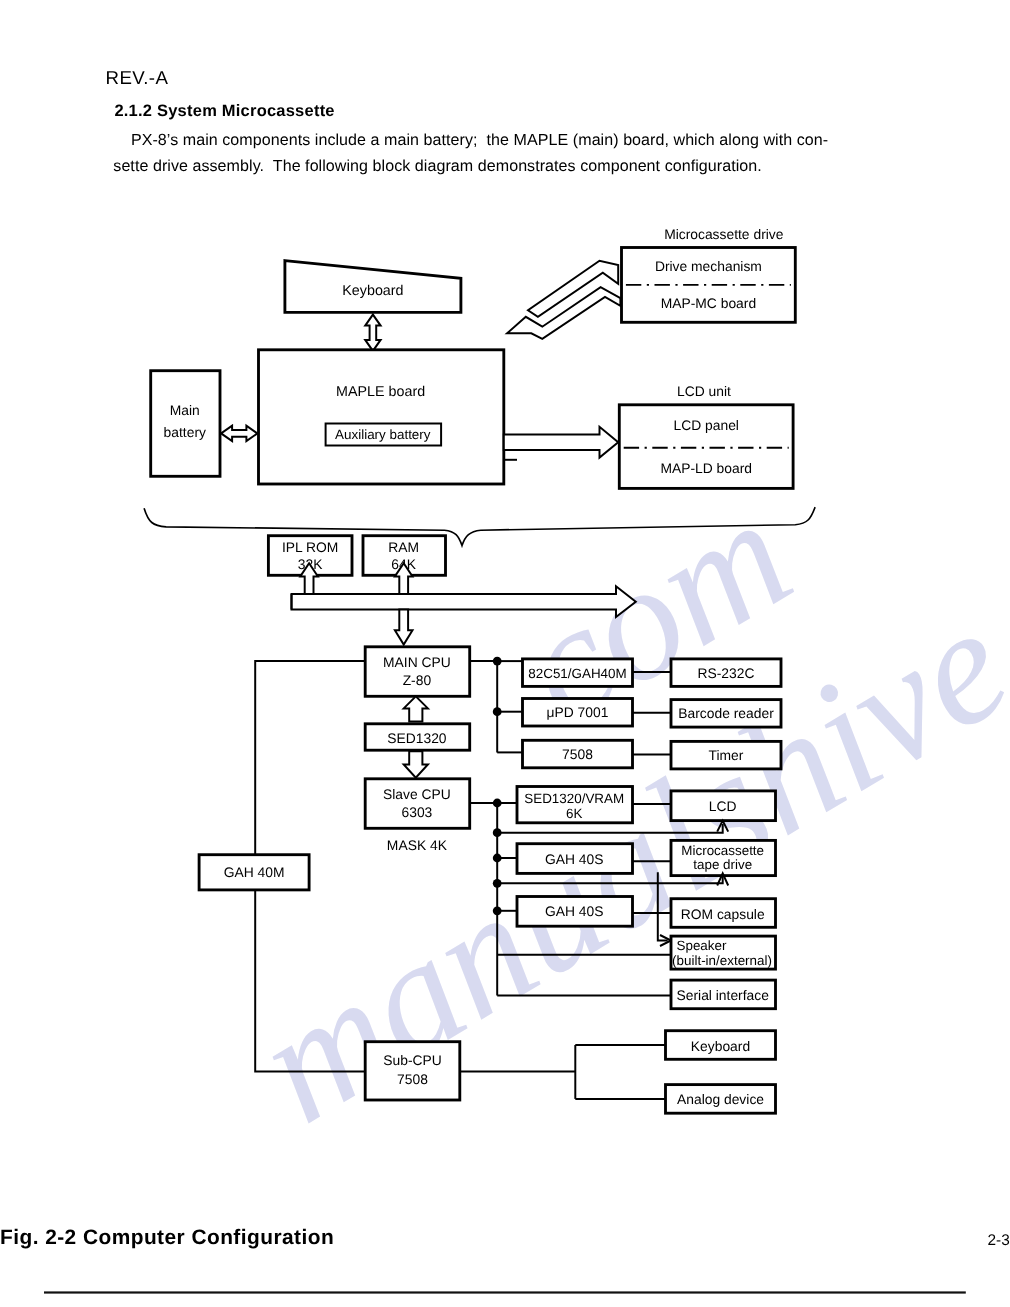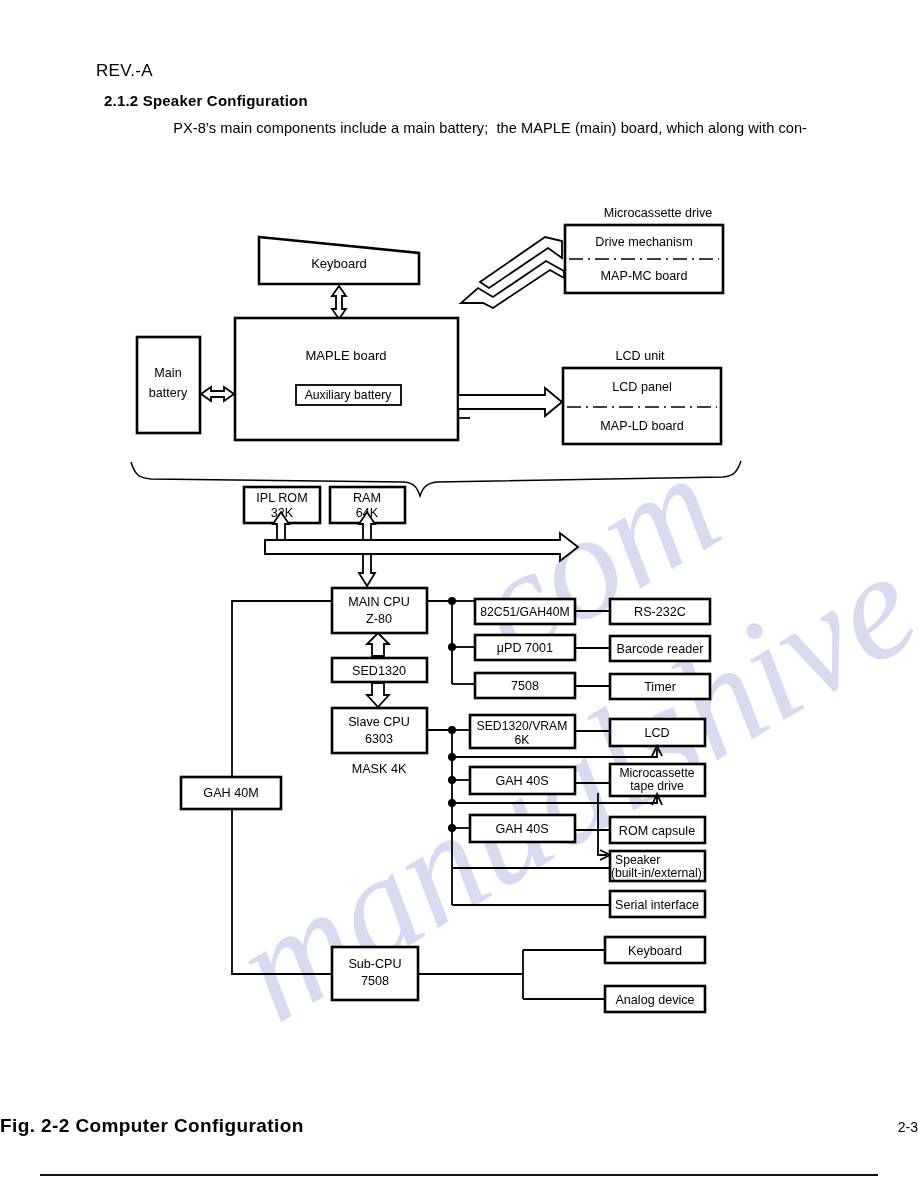--- a/index.html
+++ b/index.html
@@ -6,21 +6,21 @@
   body{
     width:918px;height:1188px;position:relative;overflow:hidden;
     font-family:"Liberation Sans", sans-serif;
     color:#000;
   }
   #page{position:absolute;inset:0;background:#fff;}
 
   
   .rev{position:absolute;left:96px;top:61px;font-size:17px;letter-spacing:.3px;}
   .sect-title{position:absolute;left:104px;top:92px;font-size:15px;font-weight:bold;letter-spacing:.2px;}
-  .para{position:absolute;left:91px;top:117px;width:716px;font-size:14.6px;line-height:22.6px;letter-spacing:.05px;text-align:right;}
+  .para{position:absolute;left:103px;top:117px;width:716px;font-size:14.6px;line-height:22.6px;letter-spacing:.05px;}
   .para .ln{display:block;white-space:pre;}
   .para .ln.i{text-indent:16px;}
 
   
   .fig-caption{position:absolute;left:0;right:0;top:1115px;text-align:left;font-size:19px;font-weight:bold;letter-spacing:.4px;}
   .folio{position:absolute;left:0;right:0;top:1119px;text-align:right;font-size:14px;}
   .rule{position:absolute;left:40px;top:1174px;width:838px;height:2px;background:#111;}
 
   
   .wm{position:absolute;pointer-events:none;font-family:"Liberation Serif", serif;
@@ -33,24 +33,25 @@
 </style>
 </head>
 <body>
 
 <div id="page">
 
   <div class="wm wm1">manualshive</div>
   <div class="wm wm2">com</div>
 
   <div class="rev">REV.-A</div>
-  <div class="sect-title">2.1.2  Speaker Configuration</div>
+  <div class="sect-title">2.1.2  System Microcassette</div>
 
   <div class="para">
     <span class="ln i">PX-8’s main components include a main battery;  the MAPLE (main) board, which along with con-</span>
+    <span class="ln">sette drive assembly.  The following block diagram demonstrates component configuration.</span>
   </div>
 
   <svg width="918" height="1040" viewBox="0 0 918 1040">
     <defs>
       <style>
         .bx{fill:#fff;stroke:#000;stroke-width:2.6;}
         .bx-thin{fill:#fff;stroke:#000;stroke-width:1.8;}
         .ln{stroke:#000;stroke-width:1.8;fill:none;}
         .ln-t{stroke:#000;stroke-width:1.5;fill:none;}
         .hollow{fill:#fff;stroke:#000;stroke-width:1.8;}

